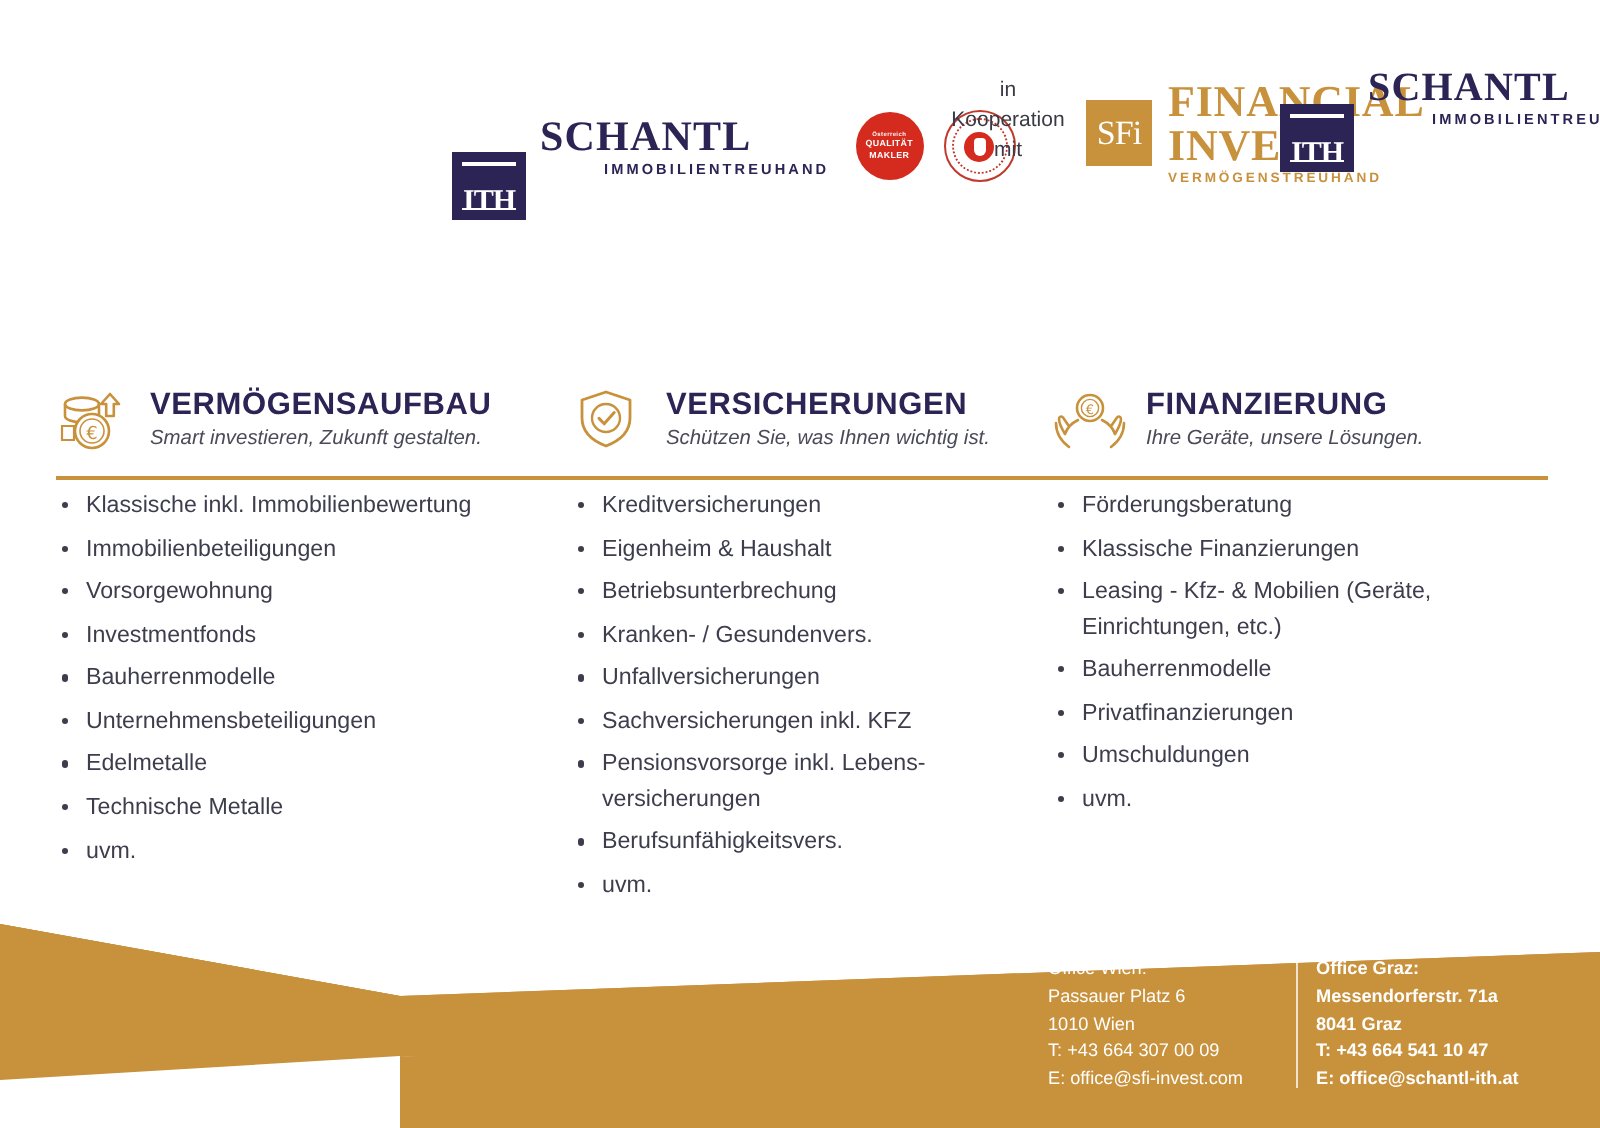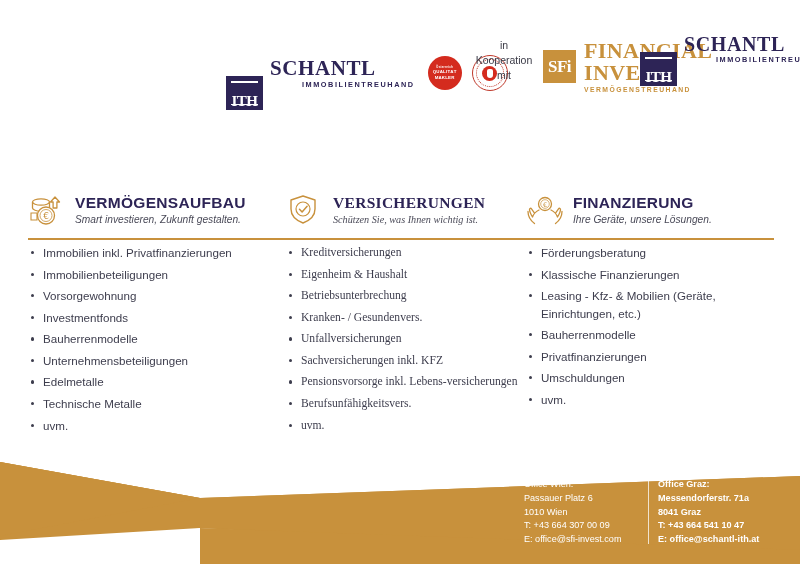--- a/index.html
+++ b/index.html
@@ -145,21 +145,21 @@
   }
   .sfi-mark {
     width: 33px; height: 33px;
     background: #C8913C;
     flex: none;
     display: flex;
     align-items: center;
     justify-content: center;
     color: #ffffff;
     font-family: "Liberation Serif", serif;
-    font-weight: bold;
+    font-weight: normal;
     font-size: 17px;
     letter-spacing: -0.5px;
   }
   .sfi-words { line-height: 1; }
   .sfi-words .s1 {
     font-family: "Liberation Serif", serif;
     font-weight: bold;
     font-size: 22px;
     color: #C8913C;
     letter-spacing: 0.4px;
@@ -195,21 +195,21 @@
 
   
   #columns {
     position: absolute;
     left: 28px; top: 188px;
     width: 746px;
     display: flex;
   }
   .col { position: relative; }
   .col-1 { width: 258px; }
-  .col-2 { width: 240px; font-family: Liberation Serif, serif; }
+  .col-2 { width: 240px; }
   .col-3 { width: 248px; }
 
   .col-head {
     display: flex;
     align-items: center;
     gap: 9px;
     height: 44px;
   }
   .col-icon { flex: none; width: 38px; height: 34px; }
   .col-titles { line-height: 1; }
@@ -353,21 +353,21 @@
             <text x="18" y="26.4" font-family="DejaVu Sans, sans-serif" font-size="9" fill="#C8913C" text-anchor="middle">€</text>
             <path d="M3 20 h6 v7 h-6 z" fill="none" stroke="#C8913C" stroke-width="1.1"></path>
           </svg>
         </span>
         <span class="col-titles">
           <span class="col-title" style="display:block">VERMÖGENSAUFBAU</span>
           <span class="col-sub" style="display:block">Smart investieren, Zukunft gestalten.</span>
         </span>
       </div>
       <ul class="list">
-        <li>Immobilien inkl. Privatfinanzierungen</li>
+        <li>Klassische inkl. Immobilienbewertung</li>
         <li>Immobilienbeteiligungen</li>
         <li>Vorsorgewohnung</li>
         <li>Investmentfonds</li>
         <li>Bauherrenmodelle</li>
         <li>Unternehmensbeteiligungen</li>
         <li>Edelmetalle</li>
         <li>Technische Metalle</li>
         <li>uvm.</li>
       </ul>
     </div>

